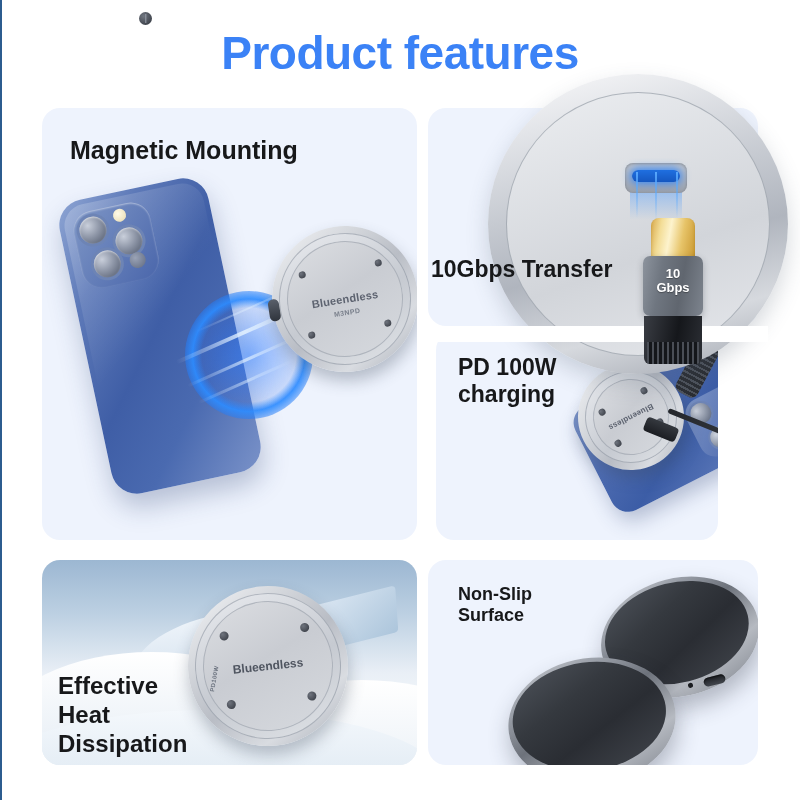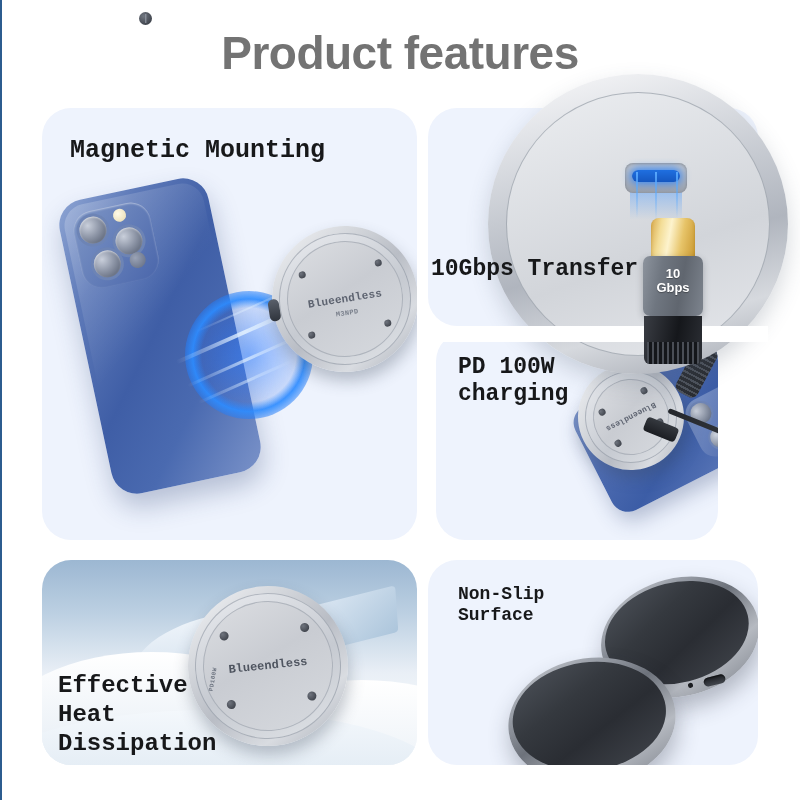--- a/index.html
+++ b/index.html
@@ -12,30 +12,29 @@
   .page { position: relative; width: 800px; height: 800px; background: #fff; }
 
   .left-rule {
     position: absolute; left: 0; top: 0; width: 2px; height: 800px;
     background: #2c5c8f;
   }
 
   .page-title {
     position: absolute; left: 0; top: 26px; width: 800px;
     text-align: center;
-    font-size: 46px; font-weight: 700; color: #737373;
+    font-size: 46px; font-weight: 700; color: #3b82f6;
     letter-spacing: -0.5px;
   }
 
   .card {
     position: absolute;
     background: #eef3fd;
-    border-radius: 29px;
+    border-radius: 18px;
     overflow: hidden;
-    font-family: Liberation Mono, monospace;
   }
   .card-label {
     position: absolute;
     font-weight: 700;
     color: #17181a;
     line-height: 1.17;
     white-space: pre-line;
     z-index: 40;
   }
 

